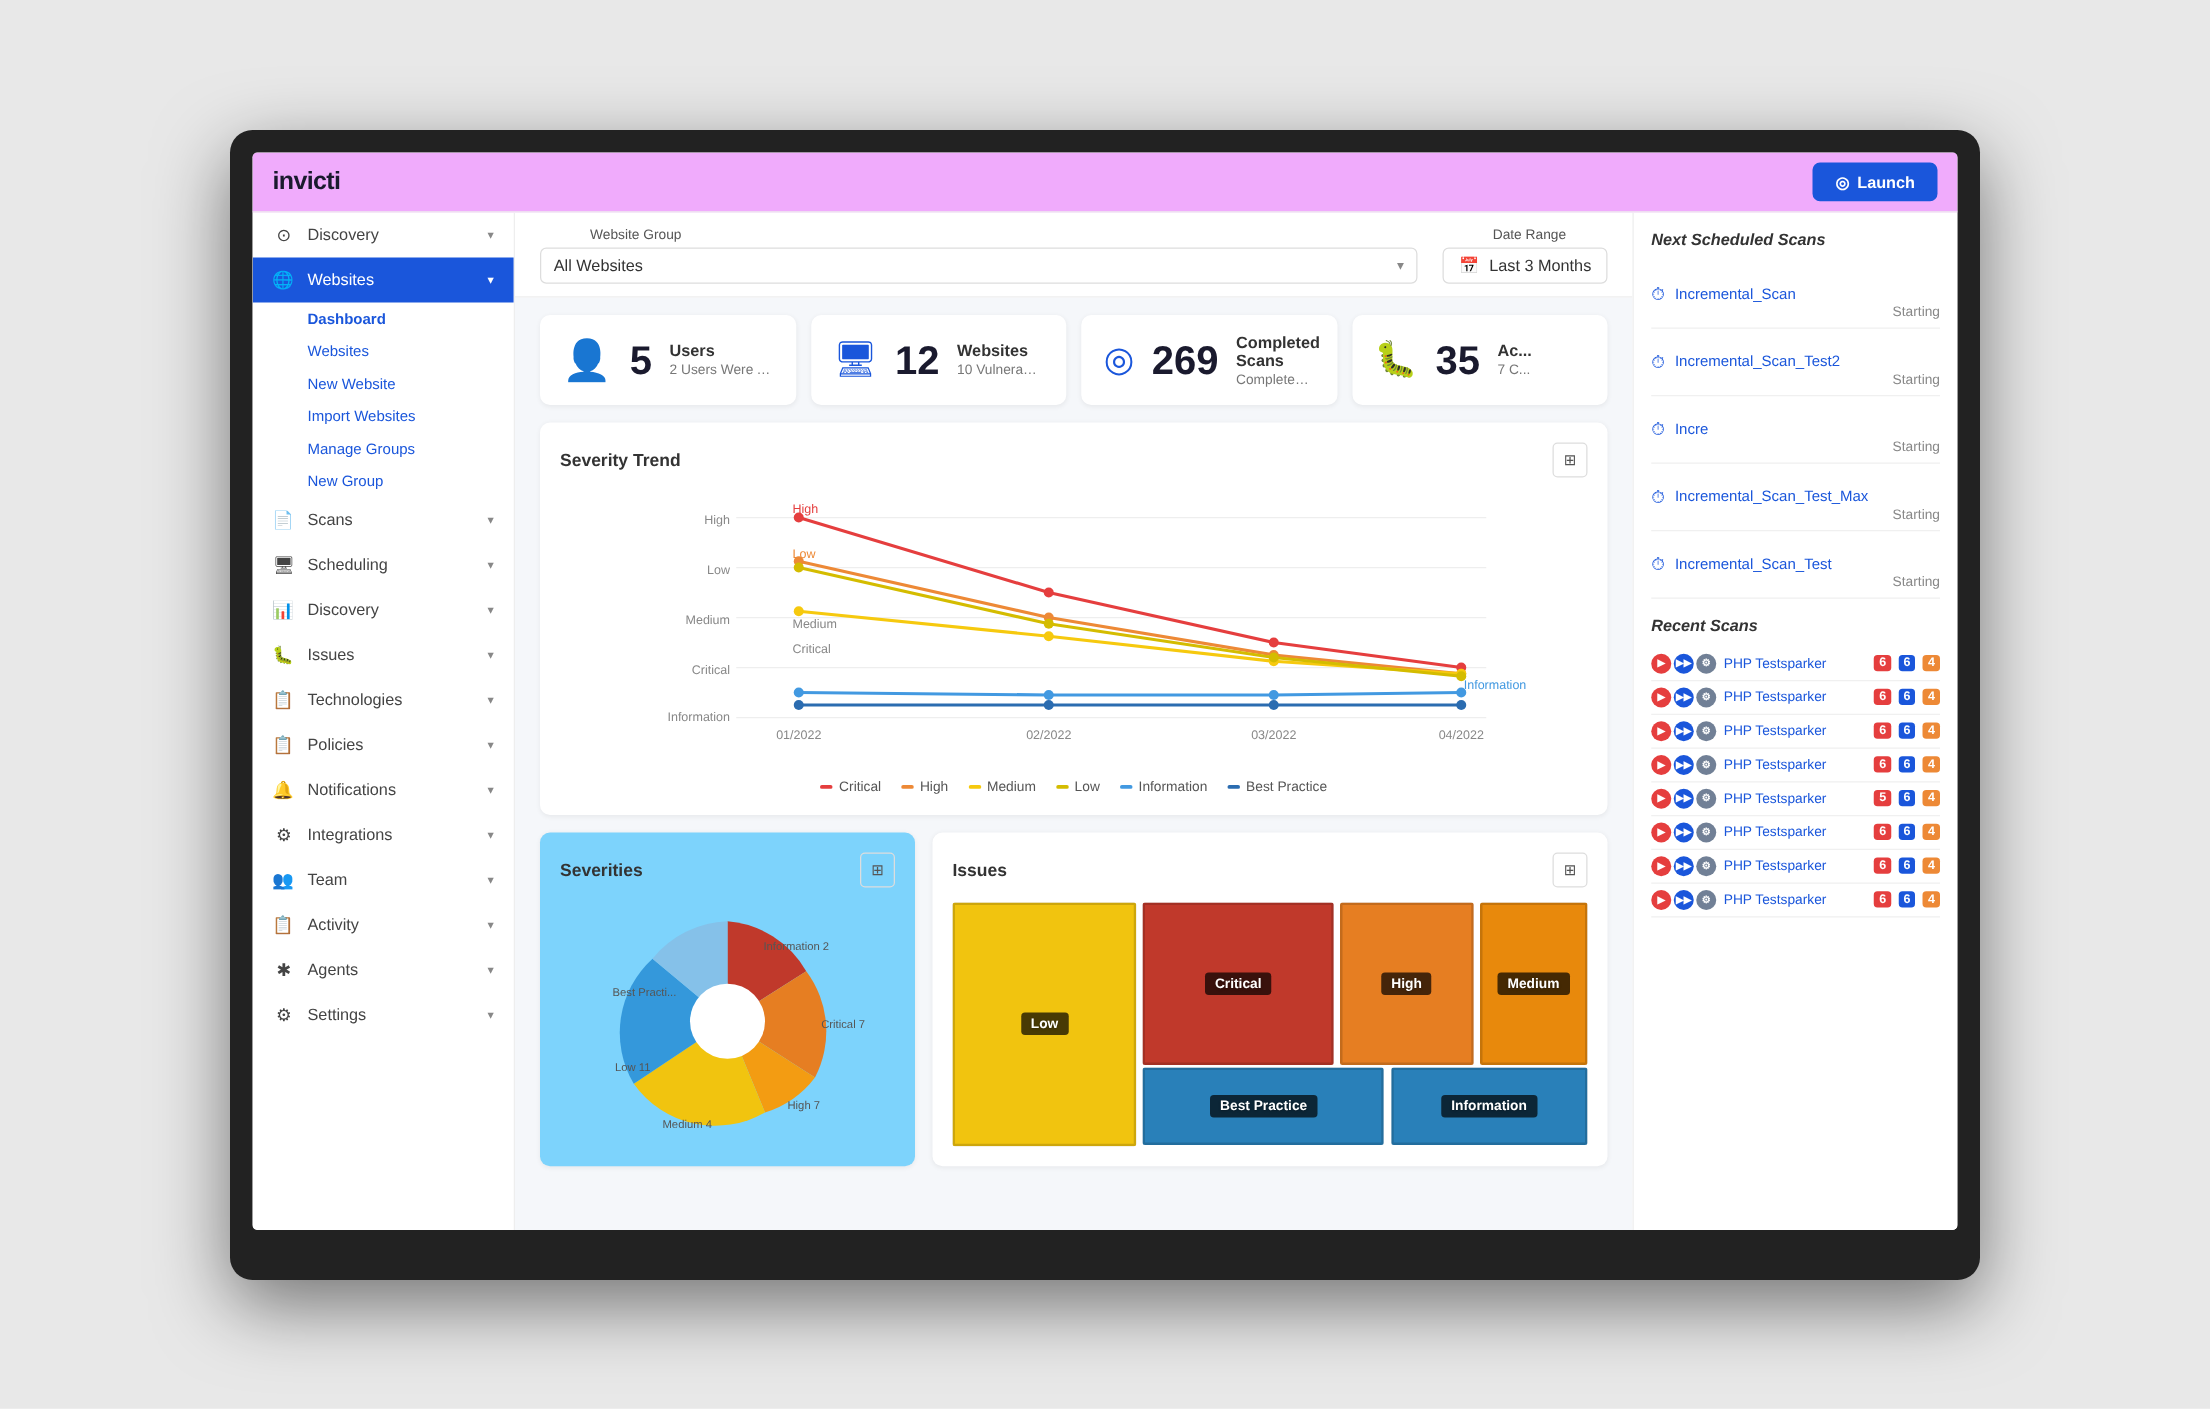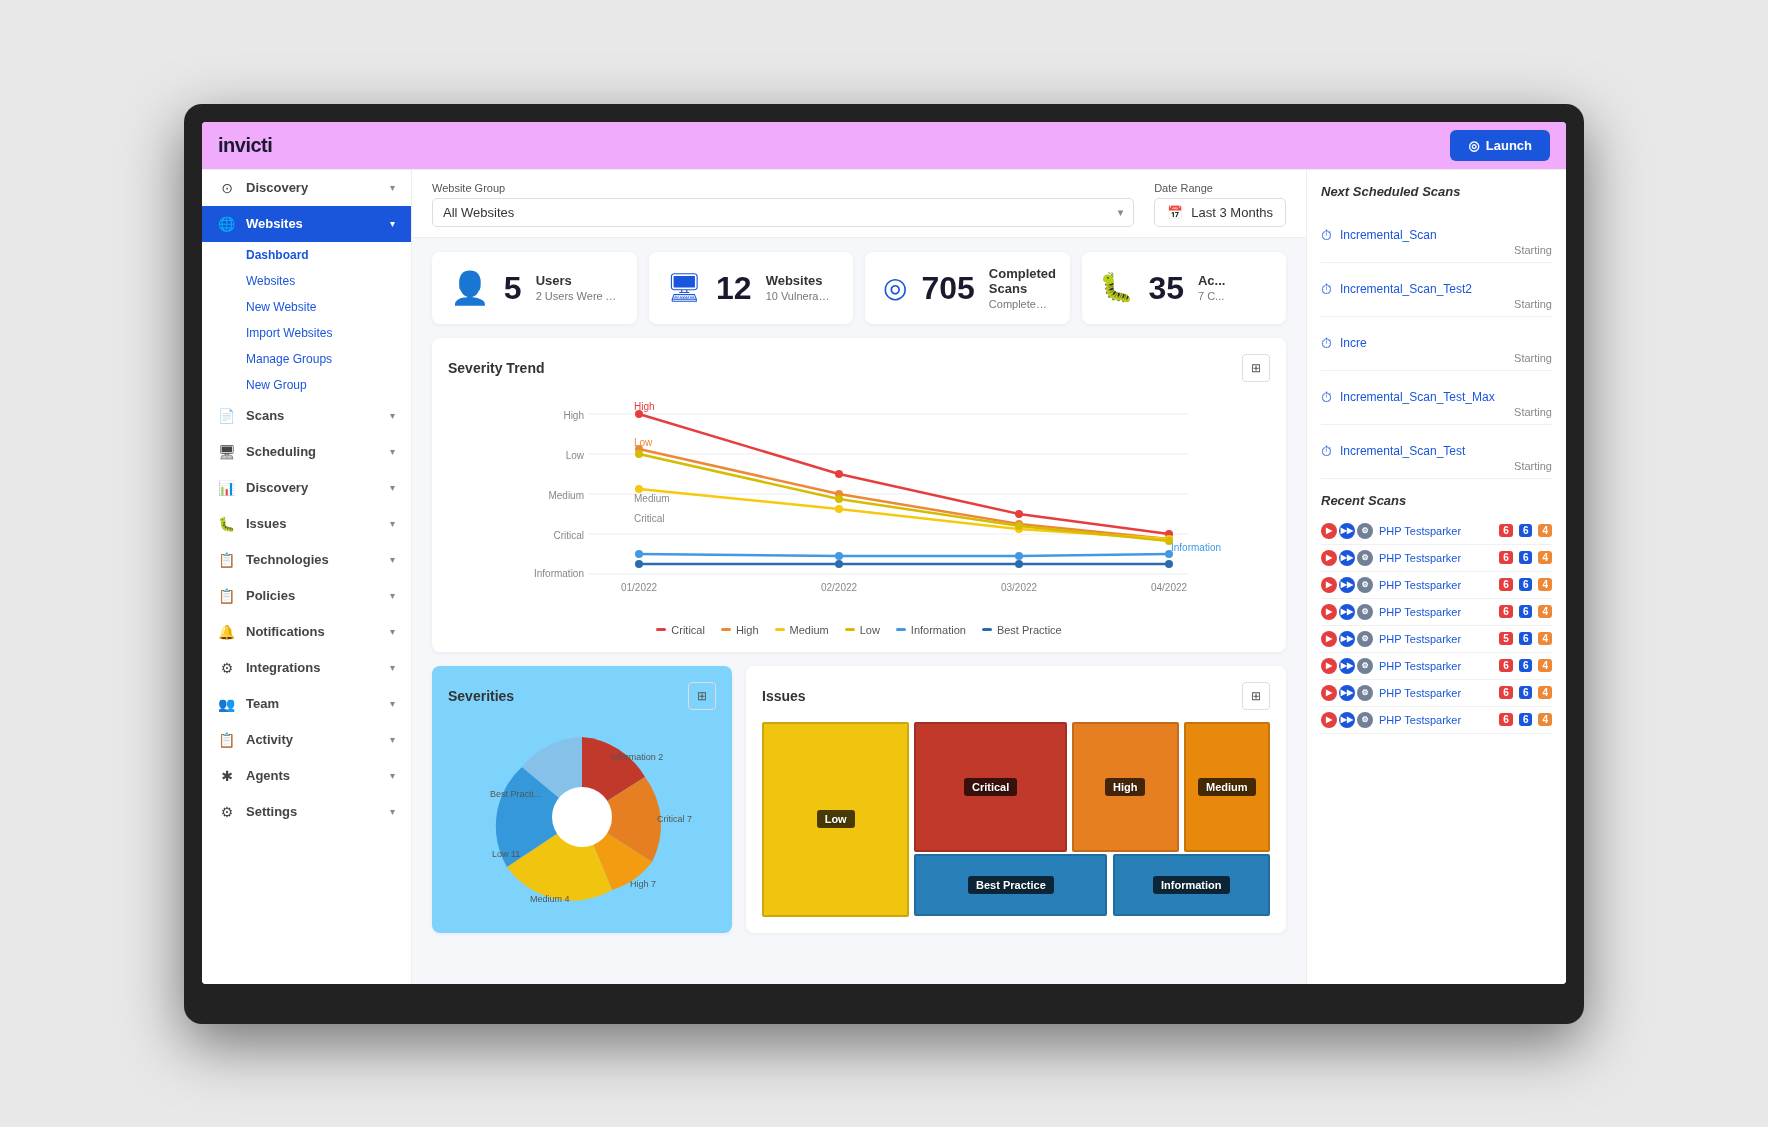--- a/index.html
+++ b/index.html
@@ -8,29 +8,29 @@
     .screen { width: 100%; height: 100%; background: #fff; border-radius: 4px; overflow: hidden; display: flex; flex-direction: column; }
     .top-bar { height: 48px; background: #f0abfc; display: flex; align-items: center; justify-content: space-between; padding: 0 16px; border-bottom: 1px solid #eee; flex-shrink: 0; }
     .logo { font-size: 20px; font-weight: 700; color: #1a1a2e; letter-spacing: -0.5px; }
     .launch-btn { background: #1a56db; color: #fff; border: none; border-radius: 6px; padding: 8px 18px; font-size: 13px; font-weight: 600; cursor: pointer; display: flex; align-items: center; gap: 6px; }
     .main-layout { display: flex; flex: 1; overflow: hidden; }
     .sidebar { width: 210px; background: #fff; border-right: 1px solid #eee; overflow-y: auto; flex-shrink: 0; padding-bottom: 16px; }
     .sidebar-item { display: flex; align-items: center; gap: 10px; padding: 9px 16px; cursor: pointer; font-size: 13px; color: #444; transition: background 0.15s; }
     .sidebar-item.active { background: #1a56db; color: #fff; border-radius: 0; }
     .sidebar-item.active .chevron { color: #fff; }
     .sidebar-item .icon { width: 18px; height: 18px; display: flex; align-items: center; justify-content: center; font-size: 14px; flex-shrink: 0; }
-    .sidebar-item .label { flex: 1; font-weight: 700; }
+    .sidebar-item .label { flex: 1; font-weight: 400; }
     .chevron { font-size: 10px; color: #888; }
     .sidebar-sub { padding: 0; }
     .sidebar-sub-item { padding: 6px 16px 6px 44px; font-size: 12px; color: #1a56db; cursor: pointer; font-weight: 500; }
     .sidebar-sub-item.active-sub { color: #1a56db; font-weight: 700; }
     .content { flex: 1; background: #f5f7fa; overflow-y: auto; display: flex; flex-direction: column; }
     .content-header { background: #fff; padding: 12px 20px 10px; border-bottom: 1px solid #eee; display: flex; align-items: flex-end; gap: 20px; flex-shrink: 0; }
     .website-group-section { flex: 1; }
-    .field-label { font-size: 11px; color: #555; margin-bottom: 4px; font-weight: 500; }
+    .field-label { font-size: 11px; color: #555; margin-bottom: 4px; font-weight: 500; margin-left: 40px; }
     .select-field { display: flex; align-items: center; border: 1px solid #ddd; border-radius: 5px; padding: 6px 10px; font-size: 13px; color: #333; background: #fff; min-width: 300px; cursor: pointer; }
     .select-field .select-arrow { margin-left: auto; color: #888; font-size: 11px; }
     .date-range-section { display: flex; flex-direction: column; justify-content: center; }
     .date-range-btn { display: flex; align-items: center; gap: 8px; border: 1px solid #ddd; border-radius: 5px; padding: 6px 12px; font-size: 13px; color: #333; background: #fff; cursor: pointer; white-space: nowrap; }
     .metrics-row { display: flex; gap: 12px; padding: 14px 20px 0; flex-shrink: 0; }
     .metric-card { background: #fff; border-radius: 8px; padding: 14px 18px; display: flex; align-items: center; gap: 14px; flex: 1; box-shadow: 0 1px 4px rgba(0,0,0,0.06); min-width: 0; }
     .metric-icon { font-size: 28px; color: #1a56db; flex-shrink: 0; }
     .metric-number { font-size: 32px; font-weight: 700; color: #1a1a2e; line-height: 1; }
     .metric-title { font-size: 13px; font-weight: 600; color: #333; margin-bottom: 2px; }
     .metric-sub { font-size: 11px; color: #777; white-space: nowrap; overflow: hidden; text-overflow: ellipsis; }
@@ -212,21 +212,21 @@
           <div class="metric-card">
             <span class="metric-icon" style="font-size:28px;">🖥</span>
             <span class="metric-number">12</span>
             <div style="min-width:0;">
               <div class="metric-title">Websites</div>
               <div class="metric-sub">10 Vulnerable, 4 Critical</div>
             </div>
           </div>
           <div class="metric-card">
             <span class="metric-icon" style="color:#1a56db; font-size:28px;">◎</span>
-            <span class="metric-number">705</span>
+            <span class="metric-number">269</span>
             <div style="min-width:0;">
               <div class="metric-title">Completed Scans</div>
               <div class="metric-sub">Completed In 00:46:04 On ...</div>
             </div>
           </div>
           <div class="metric-card">
             <span class="metric-icon" style="font-size:28px;">🐛</span>
             <span class="metric-number">35</span>
             <div style="min-width:0;">
               <div class="metric-title">Ac...</div>

